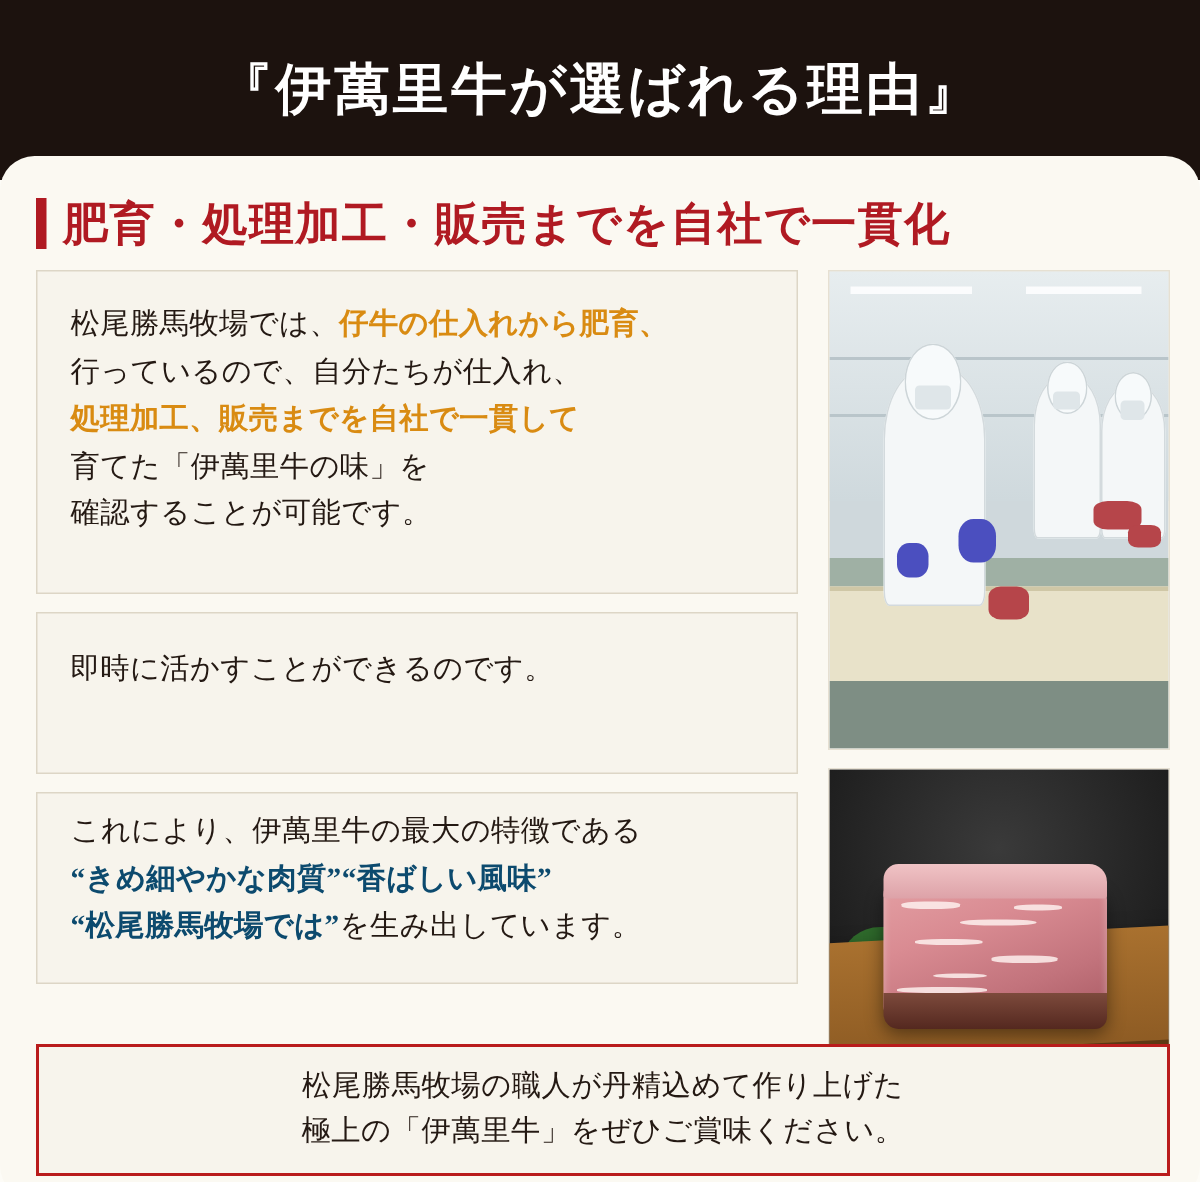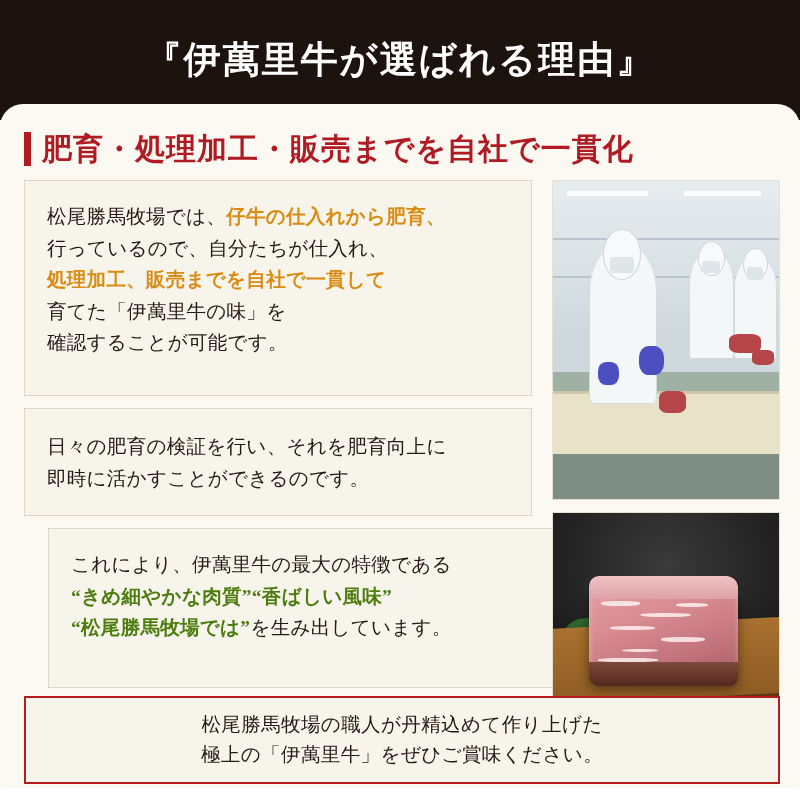--- a/index.html
+++ b/index.html
@@ -73,25 +73,25 @@
     color: #241913;
   }
   .box p {
     margin: 0;
     font-size: 19.5px;
     line-height: 1.62;
     letter-spacing: 0.3px;
     color: #241913;
   }
   .hl { color: #d98b12; font-weight: 700; }
-  .qt { color: #4d7c0f; font-weight: 700; }
+  .qt { color: #0c4a6e; font-weight: 700; }
 
   #box1 { left: 24px;  top: 76px;  width: 508px; height: 216px; padding: 20px 20px 0 22px; }
   #box2 { left: 24px;  top: 304px; width: 508px; height: 108px; padding: 22px 20px 0 22px; }
-  #box3 { left: 24px;  top: 424px; width: 508px; height: 160px; padding: 20px 20px 0 22px; margin-left: 24px; }
+  #box3 { left: 24px;  top: 424px; width: 508px; height: 128px; padding: 10px 20px 0 22px; }
 
   
   .photo {
     position: absolute;
     overflow: hidden;
     border: 1px solid #e6e0d2;
   }
   #photo-top    { left: 552px; top: 76px;  width: 228px; height: 320px; }
   #photo-bottom { left: 552px; top: 408px; width: 228px; height: 264px; }
 
@@ -179,23 +179,20 @@
       </p>
       <p>
         <span>育てた「伊萬里牛の味」を</span>
       </p>
       <p>
         <span>確認することが可能です。</span>
       </p>
     </div>
 
     <div class="box" id="box2">
-      <p>
-        <span>日々の肥育の検証を行い、それを肥育向上に</span>
-      </p>
       <p>
         <span>即時に活かすことができるのです。</span>
       </p>
     </div>
 
     <div class="box" id="box3">
       <p>
         <span>これにより、伊萬里牛の最大の特徴である</span>
       </p>
       <p>

